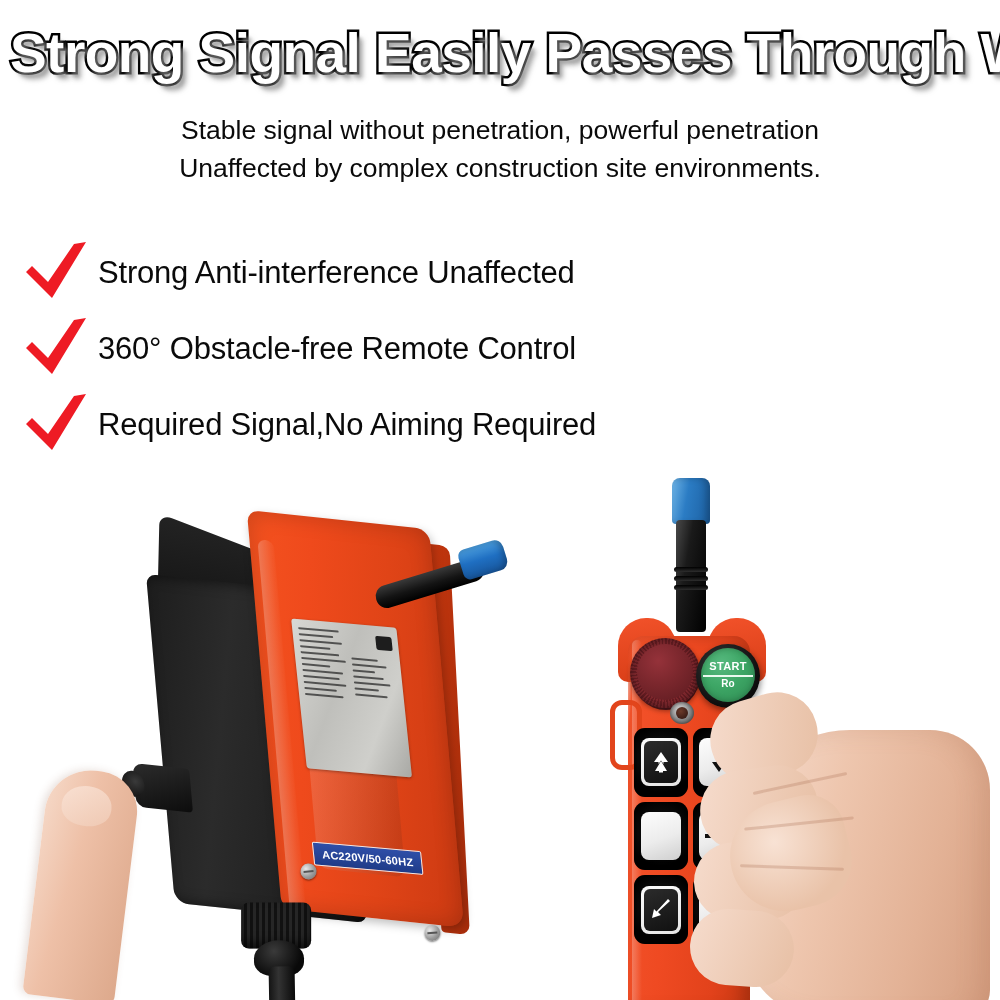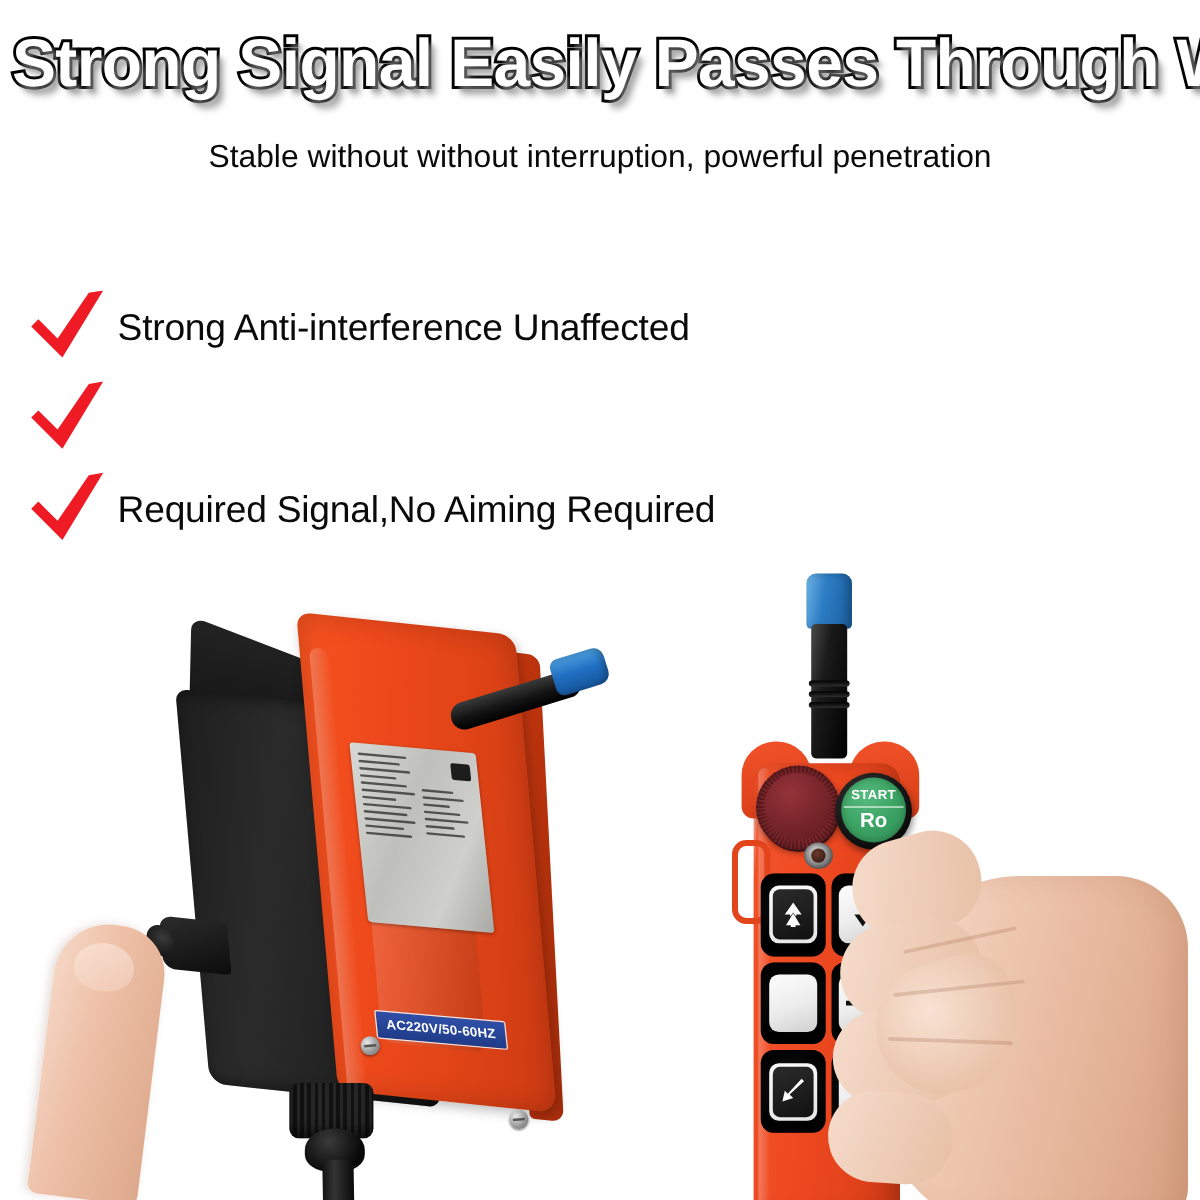--- a/index.html
+++ b/index.html
@@ -462,21 +462,21 @@
     padding-bottom: 2px;
   }
   .tx-start .st-div {
     width: 50px;
     height: 1.5px;
     background: #eafaef;
     margin: 1px 0 2px 0;
   }
   .tx-start .st-bot {
     color: #ffffff;
-    font-size: 17px;
+    font-size: 10px;
     font-weight: bold;
     line-height: 1;
   }
 
   
   .tx-led {
     position: absolute;
     left: 70px;
     top: 252px;
     width: 24px;
@@ -615,40 +615,42 @@
     border-radius: 60px 40px 50px 60px;
     transform: rotate(-14deg);
   }
 </style>
 </head>
 <body>
 
 <div class="headline">Strong Signal Easily Passes Through Walls</div>
 
 <div class="subtitle">
-  <div>Stable without without interruption, powerful penetration</div>
+  <div>Stable signal without penetration, powerful penetration</div>
+  <div>Unaffected by complex construction site environments.</div>
 </div>
 
 <div class="bullets">
 
   <div class="bullet-row">
     <span class="check-wrap">
       <svg width="76" height="64" viewBox="0 0 76 64">
         <path d="M4 30 L10 24 L26 40 L52 2 L64 0 L30 56 Z" fill="#ee1b24"></path>
       </svg>
     </span>
     <span class="bullet-text">Strong Anti-interference Unaffected</span>
   </div>
 
   <div class="bullet-row">
     <span class="check-wrap">
       <svg width="76" height="64" viewBox="0 0 76 64">
         <path d="M4 30 L10 24 L26 40 L52 2 L64 0 L30 56 Z" fill="#ee1b24"></path>
       </svg>
     </span>
+    <span class="bullet-text">360° Obstacle-free Remote Control</span>
   </div>
 
   <div class="bullet-row">
     <span class="check-wrap">
       <svg width="76" height="64" viewBox="0 0 76 64">
         <path d="M4 30 L10 24 L26 40 L52 2 L64 0 L30 56 Z" fill="#ee1b24"></path>
       </svg>
     </span>
     <span class="bullet-text">Required Signal,No Aiming Required</span>
   </div>

